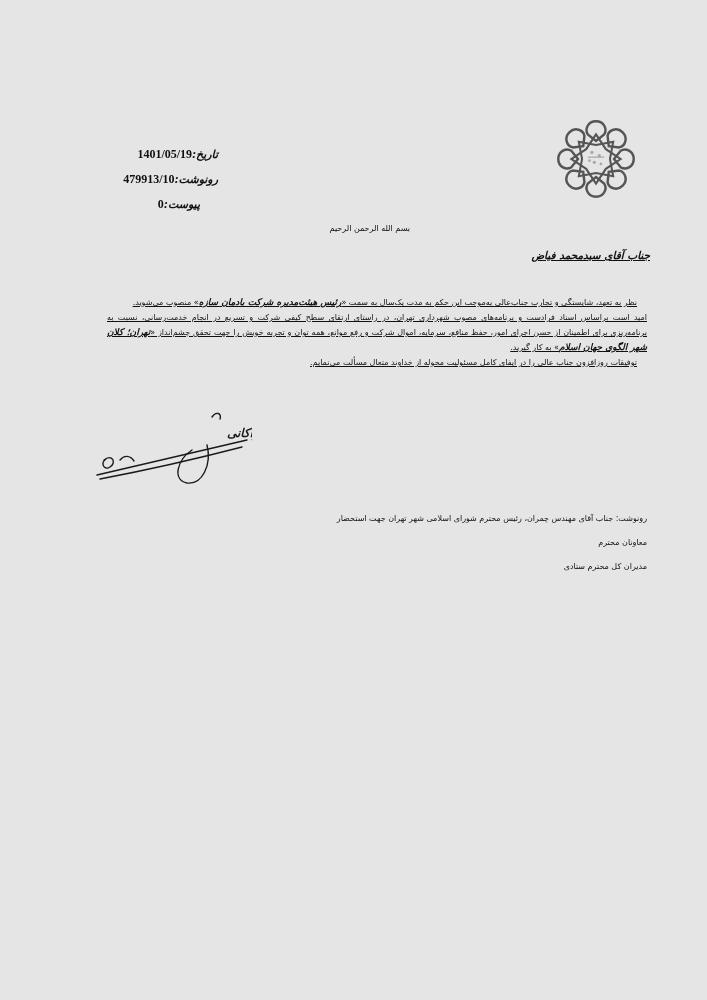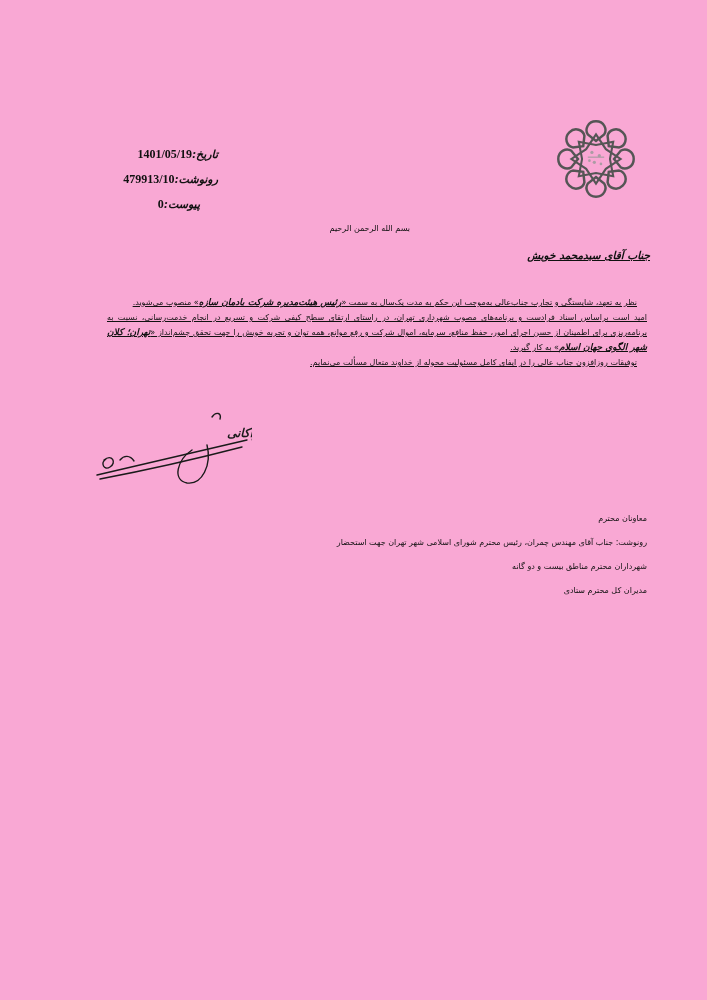--- a/index.html
+++ b/index.html
@@ -13,21 +13,21 @@
       position: relative;
       overflow: hidden;
       font-family: "DejaVu Sans", sans-serif;
       color: #111111;
     }
     .page {
       position: absolute;
       left: 0; top: 0;
       width: 707px;
       height: 1000px;
-      background: #f9a8d4;
+      background: #e5e5e5;
     }
     .logo {
       position: absolute;
       left: 555px;
       top: 118px;
       width: 82px;
       height: 82px;
     }
     .meta {
       position: absolute;
@@ -147,21 +147,21 @@
     <div class="row">
       <span>رونوشت:</span><span class="val">479913/10</span>
     </div>
     <div class="row attach">
       <span>پیوست:</span><span class="val">0</span>
     </div>
   </div>
 
   <div class="rtl-block bismillah">بسم الله الرحمن الرحیم</div>
 
-  <div class="rtl-block recipient">جناب آقای سیدمحمد خویش</div>
+  <div class="rtl-block recipient">جناب آقای سیدمحمد فیاض</div>
 
 
   <div class="rtl-block body-text">
     <p class="indent"><span>نظر به تعهد، شایستگی و تجارب جناب‌عالی به‌موجب این حکم به مدت یک‌سال به سمت «</span><b>رئیس هیئت‌مدیره شرکت بادمان سازه</b><span>» منصوب می‌شوید.</span></p>
     <p><span>امید است براساس اسناد فرادست و برنامه‌های مصوب شهرداری تهران، در راستای ارتقای سطح کیفی شرکت و تسریع در انجام خدمت‌رسانی، نسبت به برنامه‌ریزی برای اطمینان از حسن اجرای امور، حفظ منافع، سرمایه، اموال شرکت و رفع موانع، همه توان و تجربه خویش را جهت تحقق چشم‌انداز «</span><b>تهران؛ کلان شهر الگوی جهان اسلام</b><span>» به کار گیرید.</span></p>
     <p class="indent">توفیقات روزافزون جناب عالی را در ایفای کامل مسئولیت محوله از خداوند متعال مسألت می‌نمایم.</p>
   </div>
 
   <svg class="signature" viewBox="0 0 160 85">
     <g fill="none" stroke="#1a1a1a" stroke-width="1.4" stroke-linecap="round">
@@ -169,19 +169,18 @@
       <path d="M8,74 C50,66 100,55 150,42"></path>
       <path d="M115,40 C120,60 110,80 95,78 C80,75 85,55 100,45"></path>
       <path d="M12,55 C20,48 25,58 18,62 C12,66 8,58 14,54"></path>
       <path d="M28,55 C32,50 38,50 42,56"></path>
       <path d="M120,12 C124,6 130,8 128,14"></path>
     </g>
     <text x="135" y="32" text-anchor="end" font-family="DejaVu Sans, sans-serif" font-size="12" font-weight="bold" font-style="italic" fill="#1a1a1a" direction="rtl">علیرضا زاکانی</text>
   </svg>
 
   <div class="rtl-block cc">
+    <div class="cc-line">رونوشت: جناب آقای مهندس چمران، رئیس محترم شورای اسلامی شهر تهران جهت استحضار</div>
     <div class="cc-line">معاونان محترم</div>
-    <div class="cc-line">رونوشت: جناب آقای مهندس چمران، رئیس محترم شورای اسلامی شهر تهران جهت استحضار</div>
-    <div class="cc-line">شهرداران محترم مناطق بیست و دو گانه</div>
     <div class="cc-line">مدیران کل محترم ستادی</div>
   </div>
 
 </div>
 
 </body></html>

